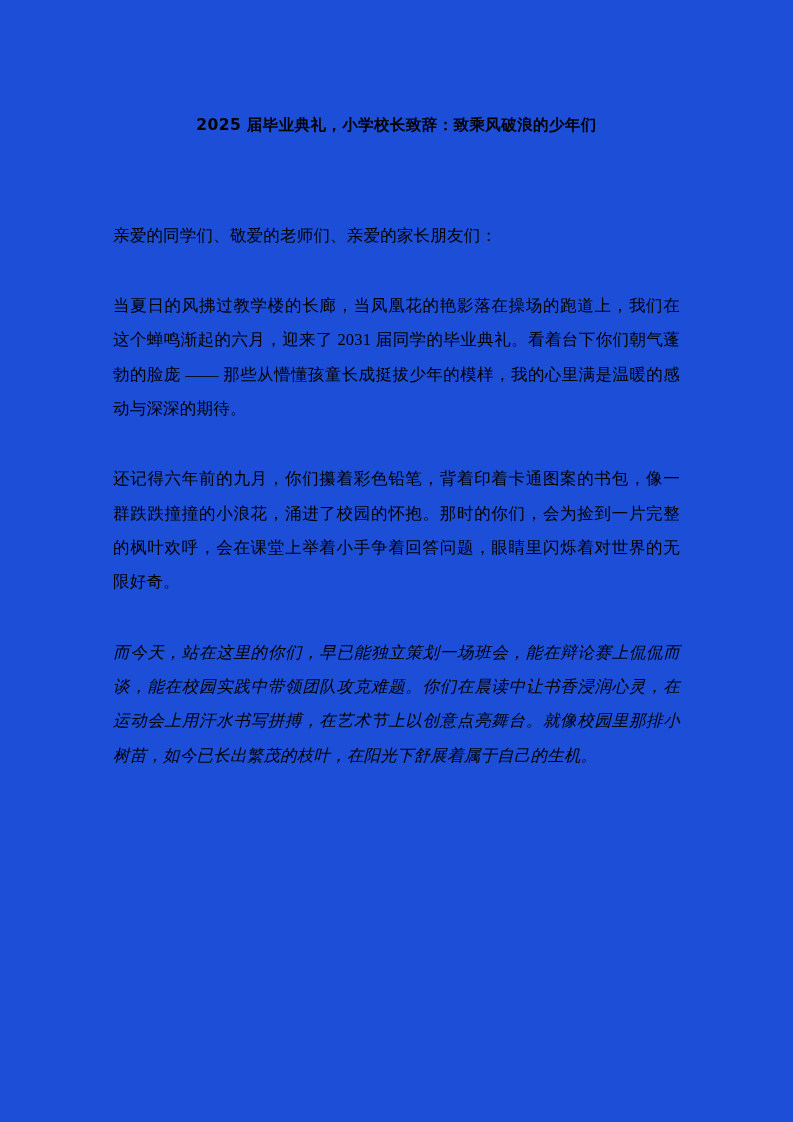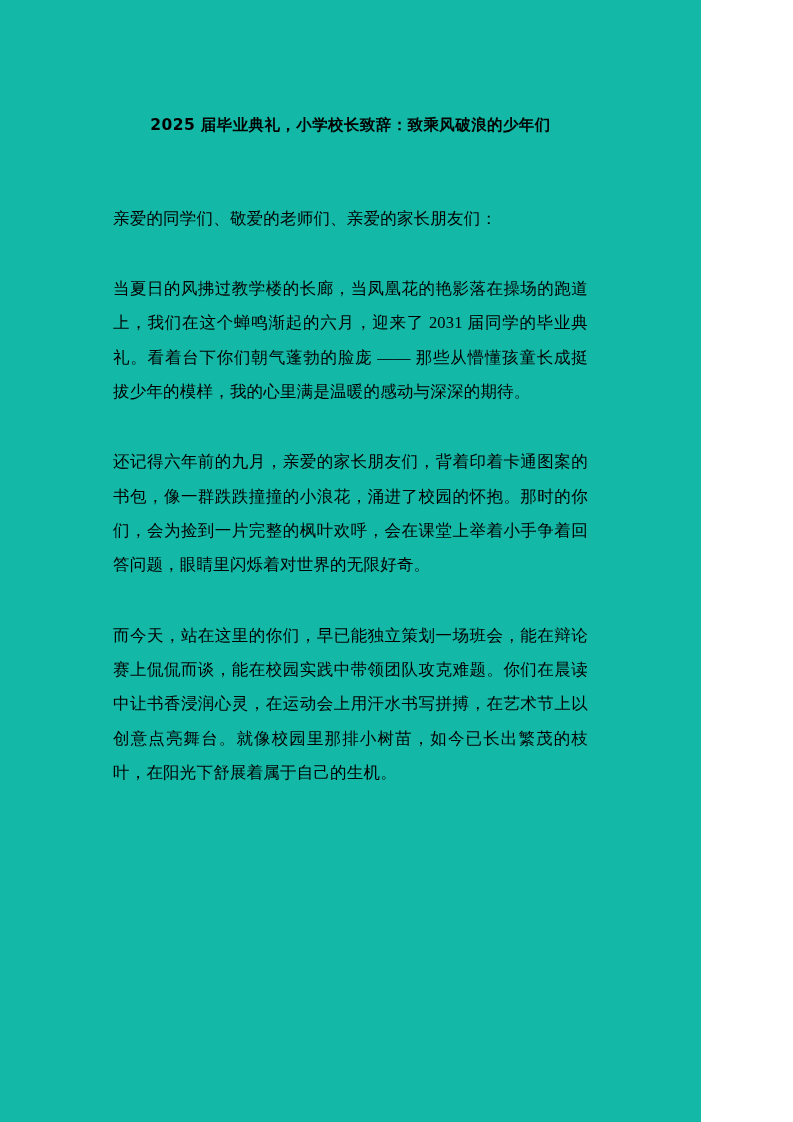--- a/index.html
+++ b/index.html
@@ -8,64 +8,65 @@
     background: #ffffff;
   }
   body {
     width: 793px;
     height: 1122px;
     font-family: "Liberation Serif", "DejaVu Serif", serif;
     color: #000000;
     overflow: hidden;
   }
   .page {
-    width: 701px;
+    width: 793px;
     height: 1122px;
     box-sizing: border-box;
     padding: 96px 113px 90px 113px;
-    background: #14b8a6;
+    background: #1d4ed8;
     position: relative;
   }
   .doc-title {
     font-family: "DejaVu Sans", "Liberation Sans", sans-serif;
     font-size: 15.5px;
     font-weight: bold;
     text-align: center;
     letter-spacing: 0.4px;
     margin: 17px 0 0 0;
     line-height: 1.6;
     color: #000000;
   }
   .body-block {
-    margin-top: 64px;
+    margin-top: 81px;
   }
   p.para {
     font-family: "Liberation Serif", "DejaVu Serif", serif;
     font-size: 16.5px;
     line-height: 2.08;
     text-align: justify;
     text-justify: inter-ideograph;
     margin: 0 0 36px 0;
     color: #000000;
     letter-spacing: 0.2px;
   }
   p.para:last-child {
     margin-bottom: 0;
+    font-style: italic;
   }
   .spaced {
     letter-spacing: 0.35px;
   }
 </style>
 </head>
 <body>
 
 <div class="page">
 
   <h1 class="doc-title">2025 届毕业典礼，小学校长致辞：致乘风破浪的少年们</h1>
 
   <div class="body-block">
     <p class="para">亲爱的同学们、敬爱的老师们、亲爱的家长朋友们：</p>
     <p class="para spaced">当夏日的风拂过教学楼的长廊，当凤凰花的艳影落在操场的跑道上，我们在这个蝉鸣渐起的六月，迎来了 2031 届同学的毕业典礼。看着台下你们朝气蓬勃的脸庞 —— 那些从懵懂孩童长成挺拔少年的模样，我的心里满是温暖的感动与深深的期待。</p>
-    <p class="para">还记得六年前的九月，亲爱的家长朋友们，背着印着卡通图案的书包，像一群跌跌撞撞的小浪花，涌进了校园的怀抱。那时的你们，会为捡到一片完整的枫叶欢呼，会在课堂上举着小手争着回答问题，眼睛里闪烁着对世界的无限好奇。</p>
+    <p class="para">还记得六年前的九月，你们攥着彩色铅笔，背着印着卡通图案的书包，像一群跌跌撞撞的小浪花，涌进了校园的怀抱。那时的你们，会为捡到一片完整的枫叶欢呼，会在课堂上举着小手争着回答问题，眼睛里闪烁着对世界的无限好奇。</p>
     <p class="para">而今天，站在这里的你们，早已能独立策划一场班会，能在辩论赛上侃侃而谈，能在校园实践中带领团队攻克难题。你们在晨读中让书香浸润心灵，在运动会上用汗水书写拼搏，在艺术节上以创意点亮舞台。就像校园里那排小树苗，如今已长出繁茂的枝叶，在阳光下舒展着属于自己的生机。</p>
   </div>
 
 </div>
 
 </body></html>

